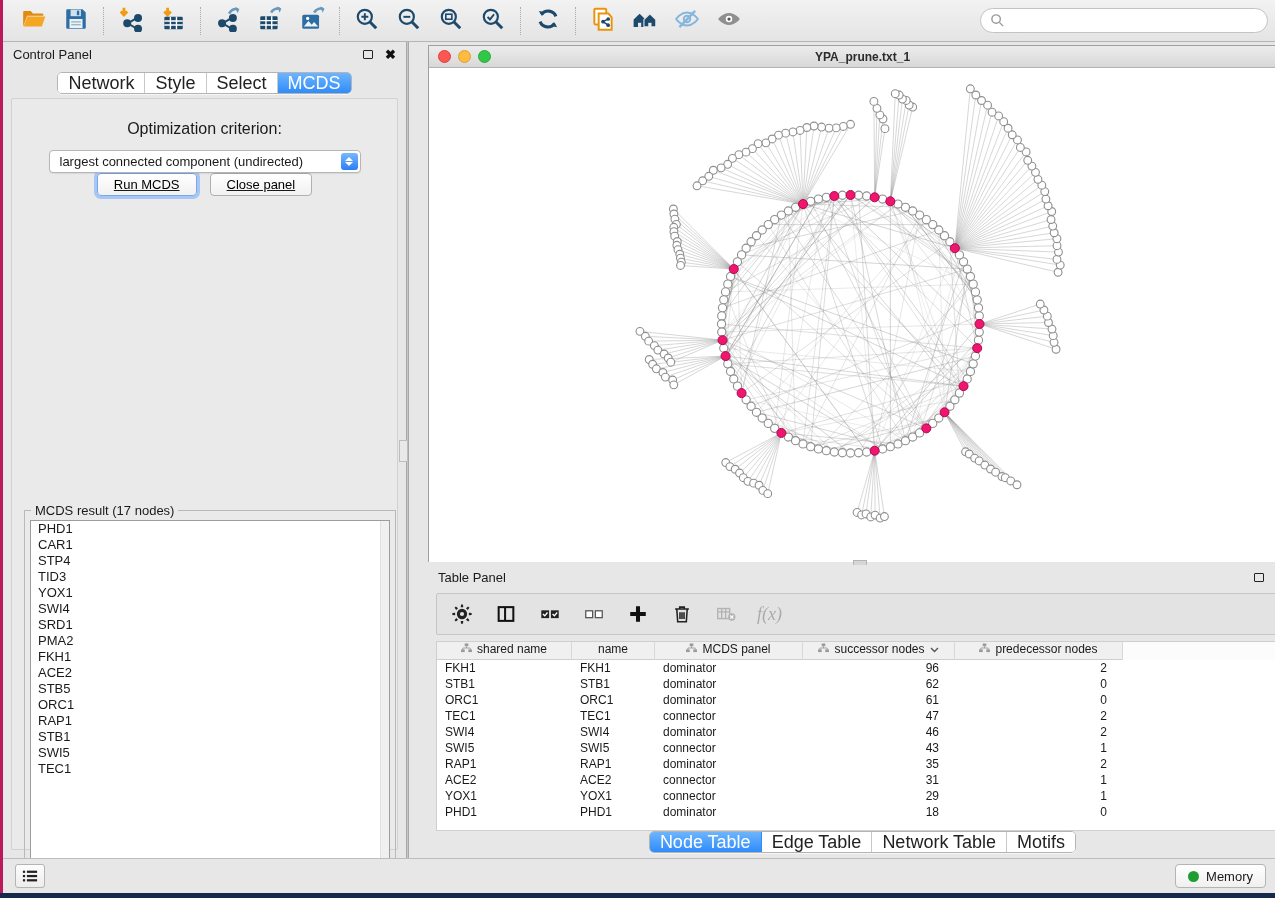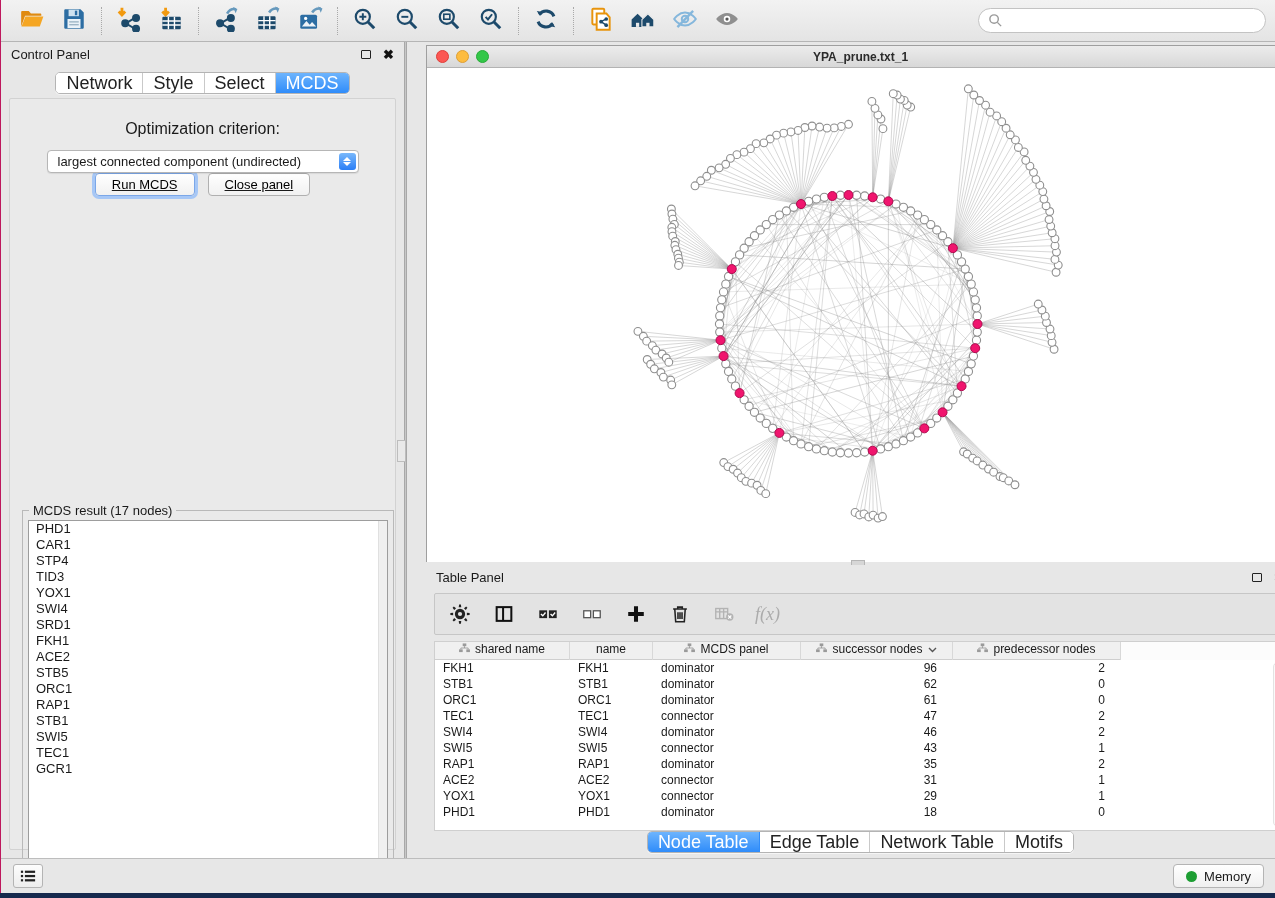--- a/index.html
+++ b/index.html
@@ -1,19 +1,19 @@
 <!DOCTYPE html>
 <html><head>
 <meta charset="utf-8">
 <style>
   * { box-sizing: border-box; margin: 0; padding: 0; }
   html,body { width:1275px; height:898px; overflow:hidden; background:#16294d;
     font-family:"Liberation Sans", sans-serif; color:#1a1a1a; }
   .app { position:absolute; left:0; top:0; width:1275px; height:893px; background:#e7e7e7;
-    border-left:1px solid #be185d; }
+    border-left:3px solid #be185d; }
 
   
   .toolbar { position:absolute; left:0; top:0; width:1275px; height:42px;
     background:linear-gradient(#f2f2f2,#e4e4e4); border-bottom:1px solid #b5b5b5;
     display:flex; align-items:center; padding:0 10px; }
   .tb-btn { width:42px; height:36px; display:flex; align-items:center; justify-content:center; }
   .tb-btn svg { width:26px; height:26px; }
   .tb-sep { width:1px; height:28px; margin:0 6px; border-left:1px dotted #a9a9a9; }
   .search-wrap { margin-left:auto; position:relative; }
   .search-input { width:288px; height:25px; border:1px solid #c3c3c3; border-radius:13px;
@@ -318,29 +318,29 @@
         <span class="result-legend">MCDS result (17 nodes)</span>
         <div class="result-list">
           <div class="result-scroll"></div>
         <div class="list-item">PHD1</div>
             <div class="list-item">CAR1</div>
             <div class="list-item">STP4</div>
             <div class="list-item">TID3</div>
             <div class="list-item">YOX1</div>
             <div class="list-item">SWI4</div>
             <div class="list-item">SRD1</div>
+            <div class="list-item">PMA2</div>
             <div class="list-item">FKH1</div>
             <div class="list-item">ACE2</div>
             <div class="list-item">STB5</div>
             <div class="list-item">ORC1</div>
             <div class="list-item">RAP1</div>
             <div class="list-item">STB1</div>
             <div class="list-item">SWI5</div>
             <div class="list-item">TEC1</div>
-            <div class="list-item">GCR1</div>
           </div>
       </div>
     </div>
   </div>
   <div class="v-divider"></div>
   <div class="v-handle"></div>
 
   <div class="right-col">
 
     <div class="net-window">

